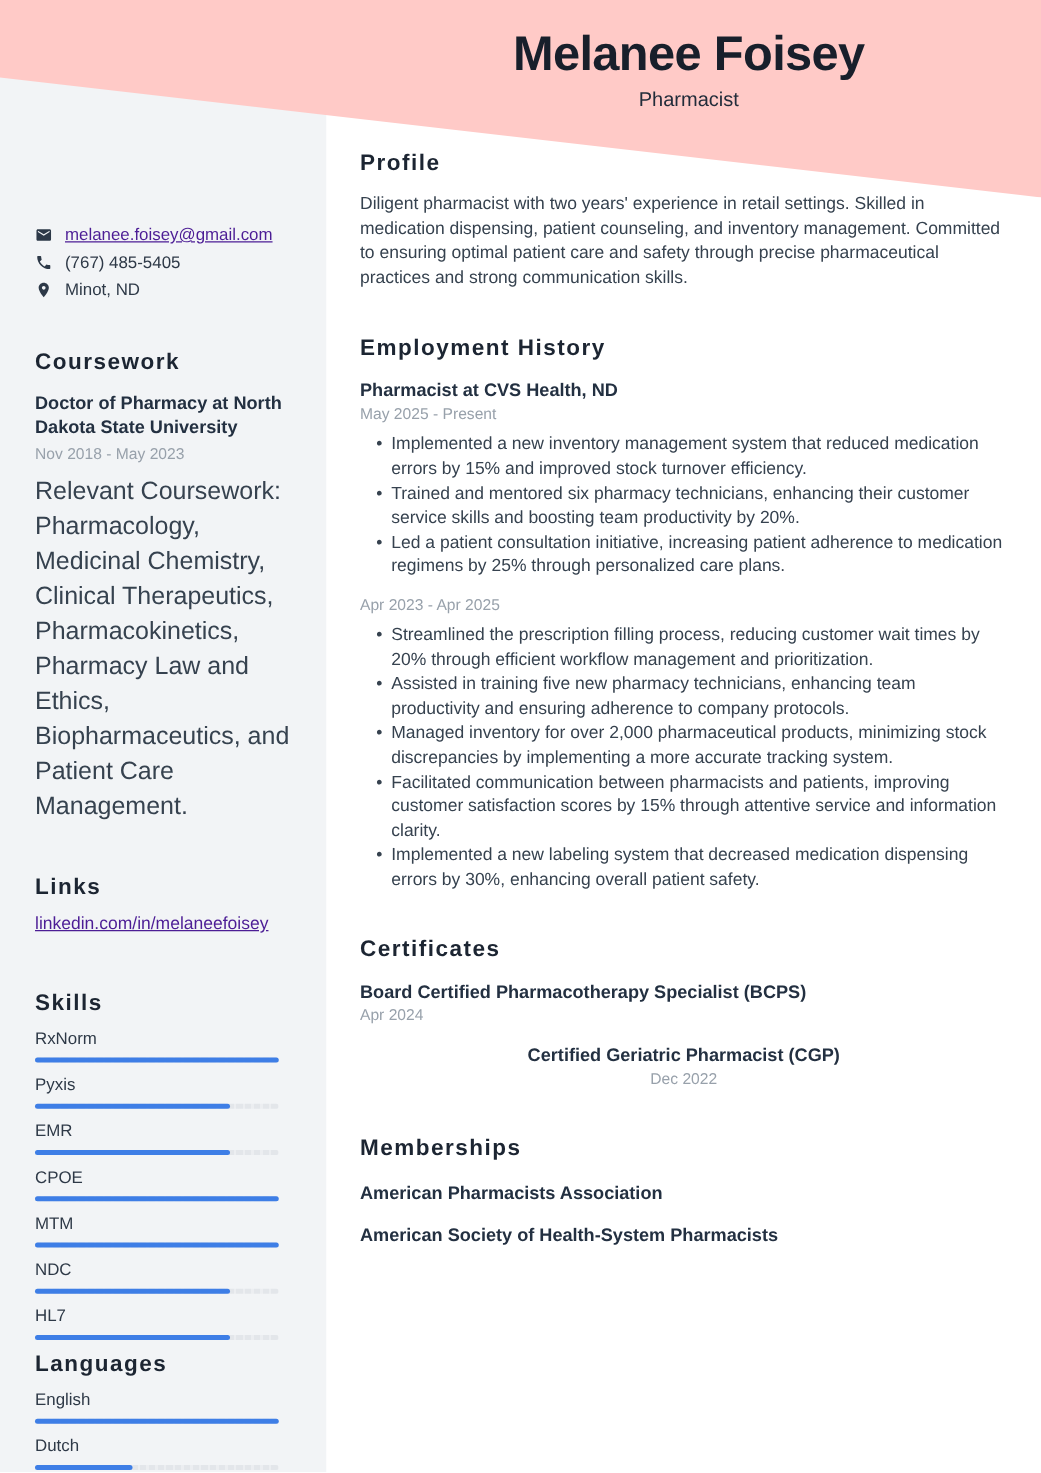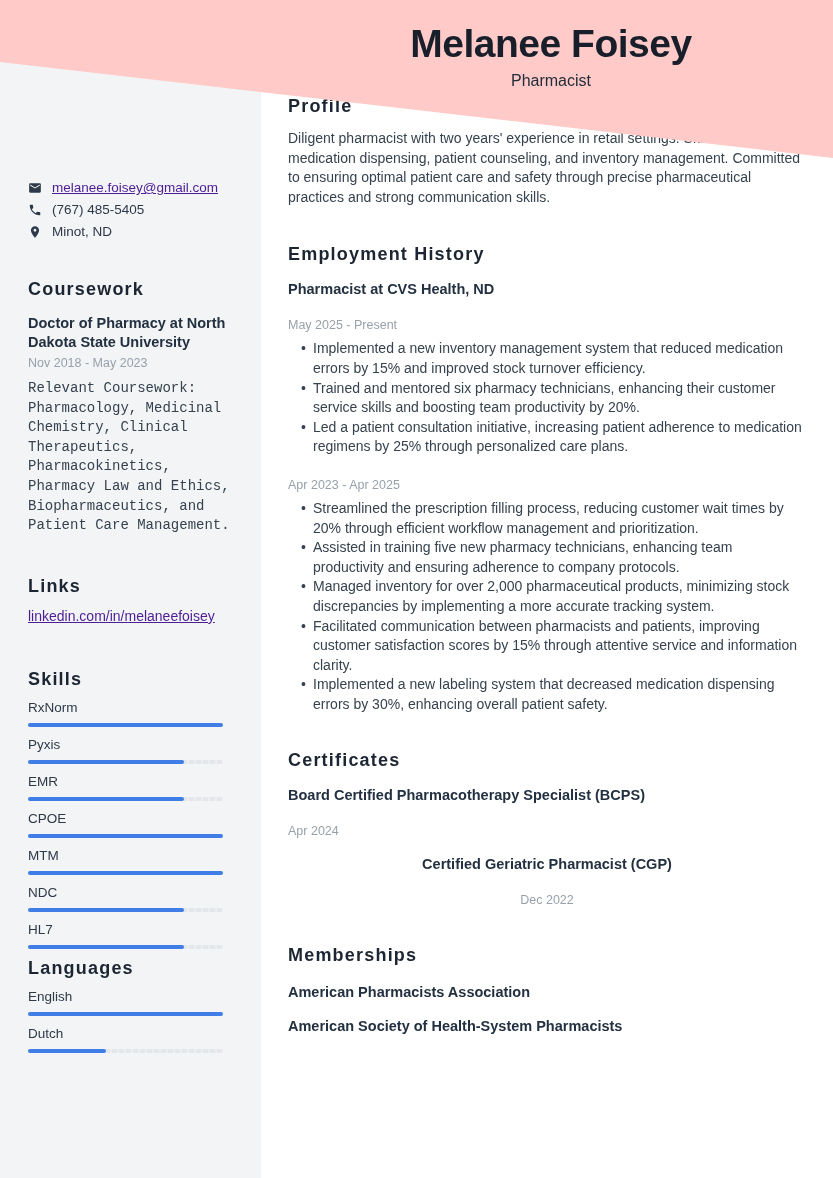--- a/index.html
+++ b/index.html
@@ -64,24 +64,23 @@
     color: #233041;
     line-height: 1.28;
   }
   .muted-date {
     margin-top: 5px;
     font-size: 12.5px;
     color: #98a1ab;
   }
   .edu-desc {
     margin-top: 9px;
-    font-size: 14px;
+    font-size: 20px;
     line-height: 1.4;
     color: #36424f;
-    font-family: Liberation Mono, monospace;
   }
   .side-link-wrap { margin-top: 10px; }
 
   .meter { margin-top: 10px; margin-bottom: 9px; }
   .meter .m-name {
     font-size: 13.5px;
     color: #2e3947;
   }
   .meter .m-track {
     margin-top: 8px;
@@ -128,21 +127,21 @@
     font-size: 16px;
     color: #222c3a;
   }
 
   
   .main {
     position: absolute;
     left: 288px;
     top: 0;
     width: 518px;
-    padding-top: 96px;
+    padding-top: 120px;
     z-index: 1;
   }
   h2.main-h {
     font-size: 18px;
     font-weight: 700;
     color: #1c2532;
     letter-spacing: 1.2px;
   }
   .profile-text {
     margin-top: 12px;
@@ -154,21 +153,21 @@
   .mt-cert { margin-top: 36px; }
   .mt-mem { margin-top: 38px; }
 
   .job { margin-top: 16px; }
   .job + .job { margin-top: 14px; }
   .job-title, .cert-title, .member-title {
     font-size: 14.5px;
     font-weight: 700;
     color: #233041;
   }
-  .job-date { margin-top: 21px; }
+  .job-date { margin-top: 3px; }
   .bullets {
     list-style: none;
     margin-top: 7px;
     padding-left: 25px;
   }
   .bullets li {
     position: relative;
     font-size: 14px;
     line-height: 1.4;
     color: #36424f;

